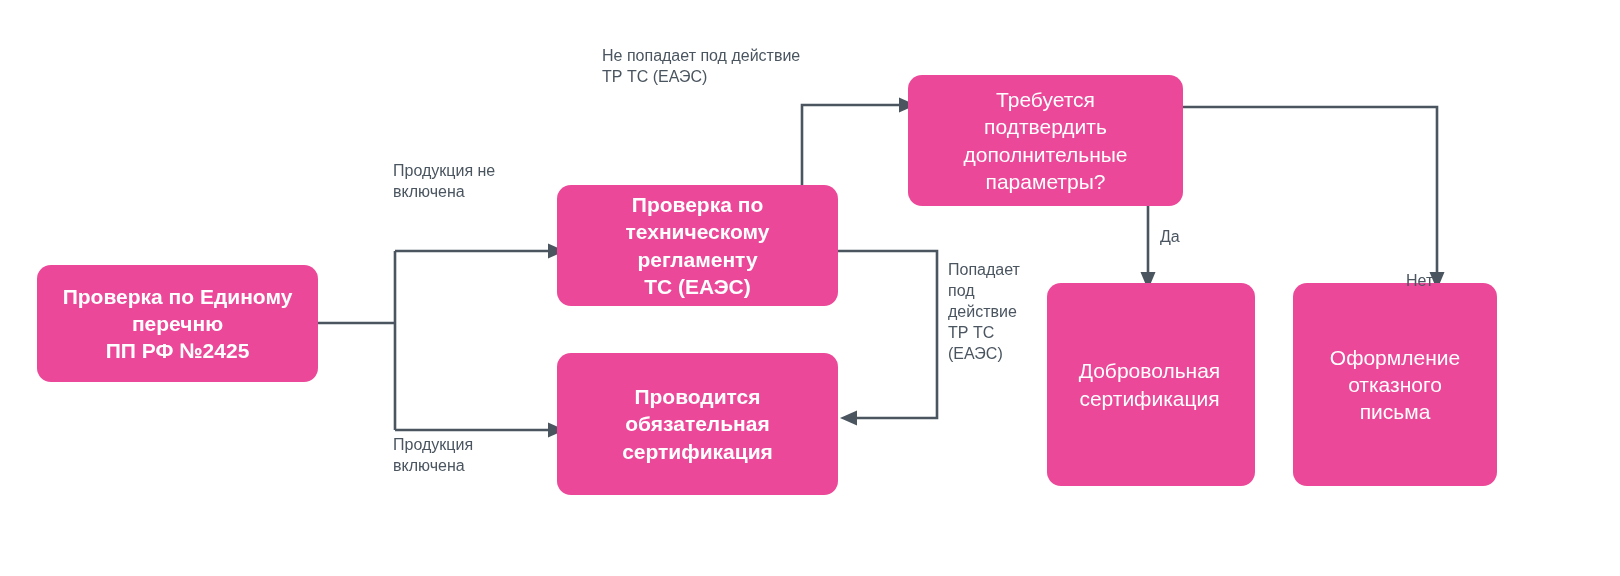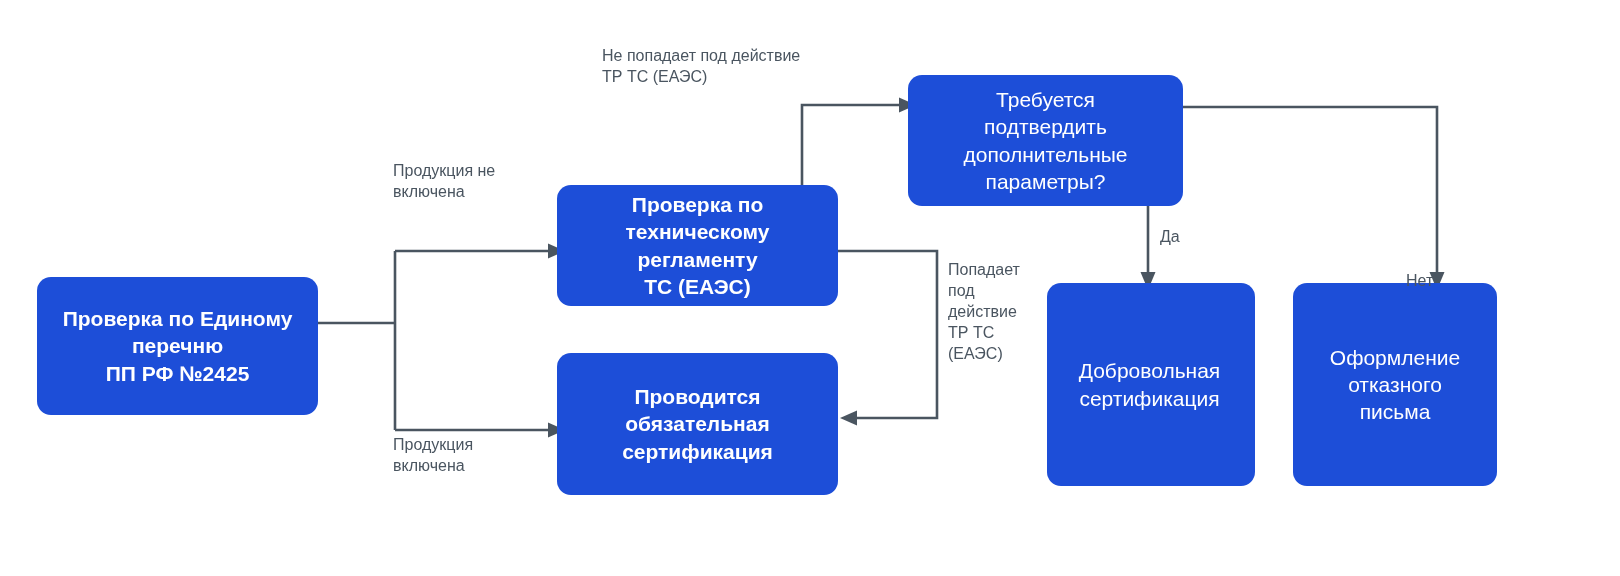--- a/index.html
+++ b/index.html
@@ -10,21 +10,21 @@
   #canvas {
     position: relative;
     width: 1620px;
     height: 576px;
     background: #ffffff;
     overflow: hidden;
     font-family: "Liberation Sans", sans-serif;
   }
   .node {
     position: absolute;
-    background: #1d4ed8;
+    background: #ec4899;
     border-radius: 14px;
     display: flex;
     align-items: center;
     justify-content: center;
     box-sizing: border-box;
     color: #ffffff;
     text-align: center;
     line-height: 1.30;
     font-size: 21px;
     white-space: pre-line;
@@ -77,21 +77,21 @@
     <path d="M 838 251 L 937 251 L 937 418 L 857 418"></path>
     <polygon points="857,410.5 840,418 857,425.5"></polygon>
 
     <path d="M 1148 206 L 1148 272"></path>
     <polygon points="1140.5,272 1155.5,272 1148,290"></polygon>
 
     <path d="M 1183 107 L 1437 107 L 1437 272"></path>
     <polygon points="1429.5,272 1444.5,272 1437,290"></polygon>
   </svg>
 
-  <div class="node bold" style="left:37px; top:277px; width:281px; height:138px;">
+  <div class="node bold" style="left:37px; top:265px; width:281px; height:117px;">
     <span>Проверка по Единому
 перечню
 ПП РФ №2425</span>
   </div>
 
   <div class="node bold" style="left:557px; top:185px; width:281px; height:121px;">
     <span>Проверка по
 техническому
 регламенту
 ТС (ЕАЭС)</span>

